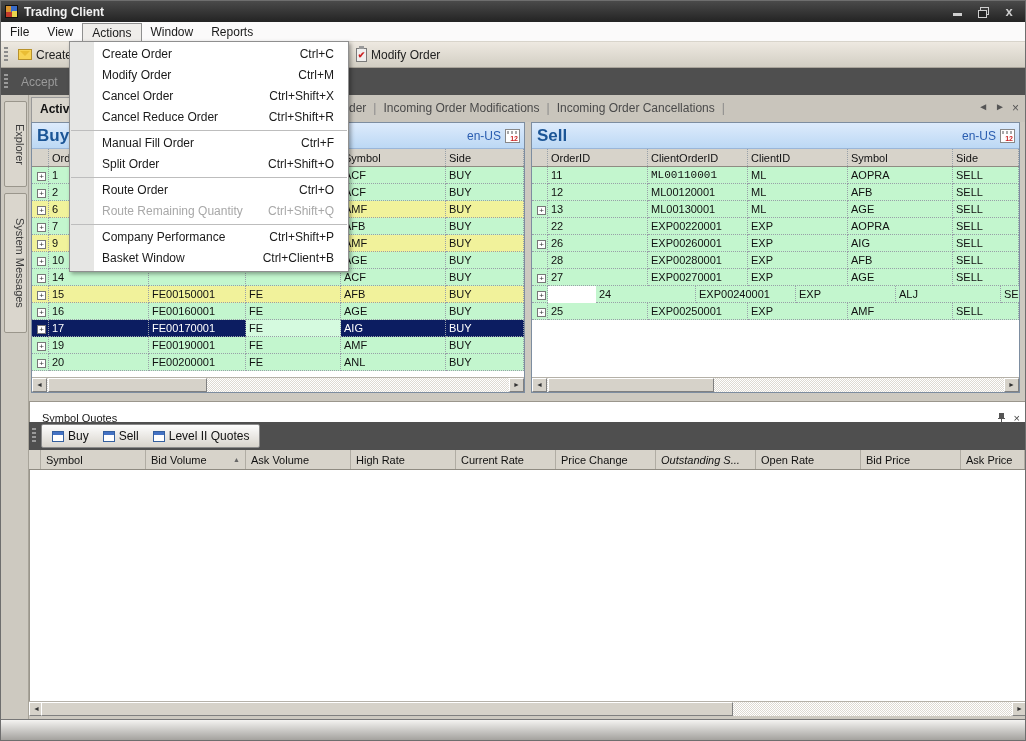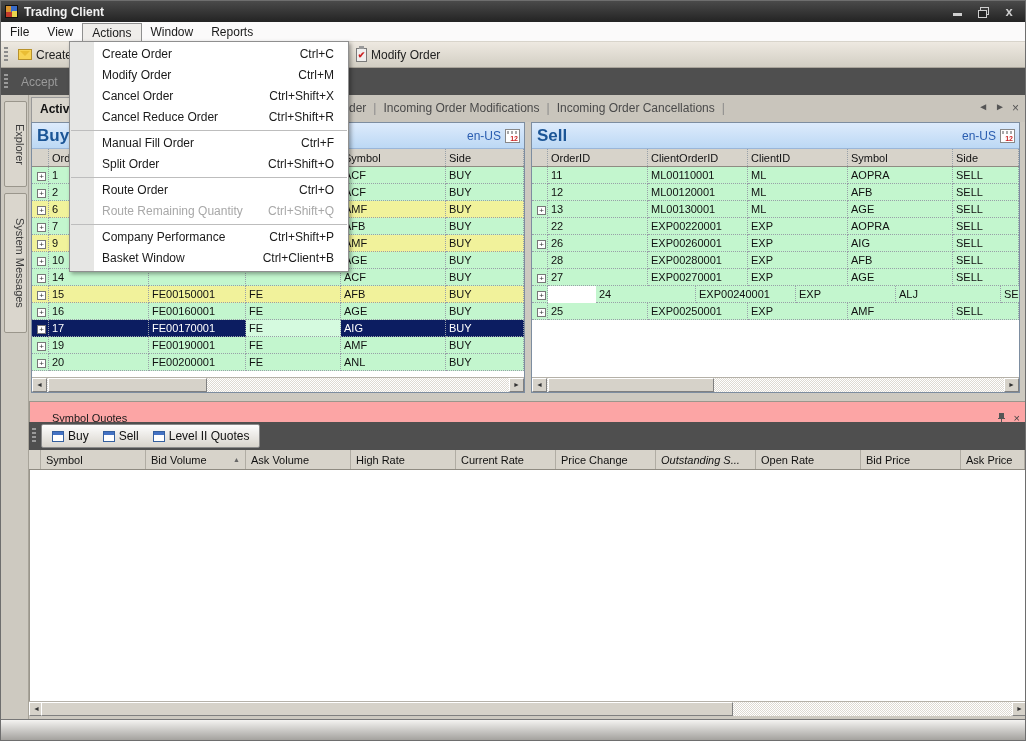--- a/index.html
+++ b/index.html
@@ -79,22 +79,22 @@
   
   .hscroll { position:absolute; height:15px; background:#eceae4; border-top:1px solid #b5b1a8; }
   .hscroll .track { position:absolute; left:15px; right:15px; top:0; bottom:0;
     background:repeating-conic-gradient(#ffffff 0% 25%, #dedad2 0% 50%) 0 0/2px 2px; }
   .sb-arrow { position:absolute; top:0; width:15px; height:14px; background:#d6d2c9;
     border:1px solid; border-color:#fff #808080 #808080 #fff; font-size:7px; color:#333; text-align:center; line-height:12px; }
   .sb-arrow.left { left:0; } .sb-arrow.right { right:0; }
   .sb-thumb { position:absolute; top:0; height:14px; background:#d6d2c9; border:1px solid; border-color:#fff #808080 #808080 #fff; }
 
   
-  .quotes-title { position:absolute; left:28px; top:400px; width:998px; height:34px; background:#fca5a5;
-    border:1px solid #9a968c; font-size:11px; color:#1a1a1a; display:flex; align-items:center; padding-left:22px; }
+  .quotes-title { position:absolute; left:28px; top:400px; width:998px; height:34px; background:#ffffff;
+    border:1px solid #9a968c; font-size:11px; color:#1a1a1a; display:flex; align-items:center; padding-left:12px; }
   .qt-icons { margin-left:auto; display:flex; align-items:center; gap:8px; margin-right:6px; color:#444; }
   .quotes-toolbar { position:absolute; left:28px; top:421px; width:998px; height:28px; background:#4f4f4f; display:flex; align-items:center; }
   .qbtn-strip { display:flex; align-items:center; height:24px; background:linear-gradient(#fdfdfd,#d8d4cc);
     border:1px solid #8a8a8a; border-radius:2px; padding:0 4px; gap:2px; }
   .qbtn { display:flex; align-items:center; gap:4px; font-size:12px; color:#111; padding:2px 6px; }
   .icon-quote { width:12px; height:11px; background:#fff; border:1px solid #345f9e; position:relative; }
   .icon-quote::before { content:""; position:absolute; left:0; top:0; right:0; height:3px; background:#4472c4; }
   .quotes-grid-hdr { position:absolute; left:28px; top:449px; width:998px; height:20px; background:#d7d3ca; display:flex;
     border-bottom:1px solid #8f8b82; }
   .qh-cell { flex:0 0 auto; font-size:11px; color:#111; padding:4px 0 0 5px; white-space:nowrap; overflow:hidden;
@@ -341,21 +341,21 @@
           <div class="gcell" style="width: 16px;"></div>
           <div class="gcell" style="width: 100px;">OrderID</div>
           <div class="gcell" style="width: 100px;">ClientOrderID</div>
           <div class="gcell" style="width: 100px;">ClientID</div>
           <div class="gcell" style="width: 105px;">Symbol</div>
           <div class="gcell" style="width: 66px;">Side</div>
         </div>
         <div class="grow green">
           <div class="gcell" style="width: 16px;"></div>
           <div class="gcell" style="width: 100px;">11</div>
-          <div class="gcell" style="width: 100px;">ML00110001</div>
+          <div class="gcell" style="width: 100px; font-family: Liberation Mono, monospace;">ML00110001</div>
           <div class="gcell" style="width: 100px;">ML</div>
           <div class="gcell" style="width: 105px;">AOPRA</div>
           <div class="gcell" style="width: 66px;">SELL</div>
         </div>
         <div class="grow green">
           <div class="gcell" style="width: 16px;"></div>
           <div class="gcell" style="width: 100px;">12</div>
           <div class="gcell" style="width: 100px;">ML00120001</div>
           <div class="gcell" style="width: 100px;">ML</div>
           <div class="gcell" style="width: 105px;">AFB</div>

